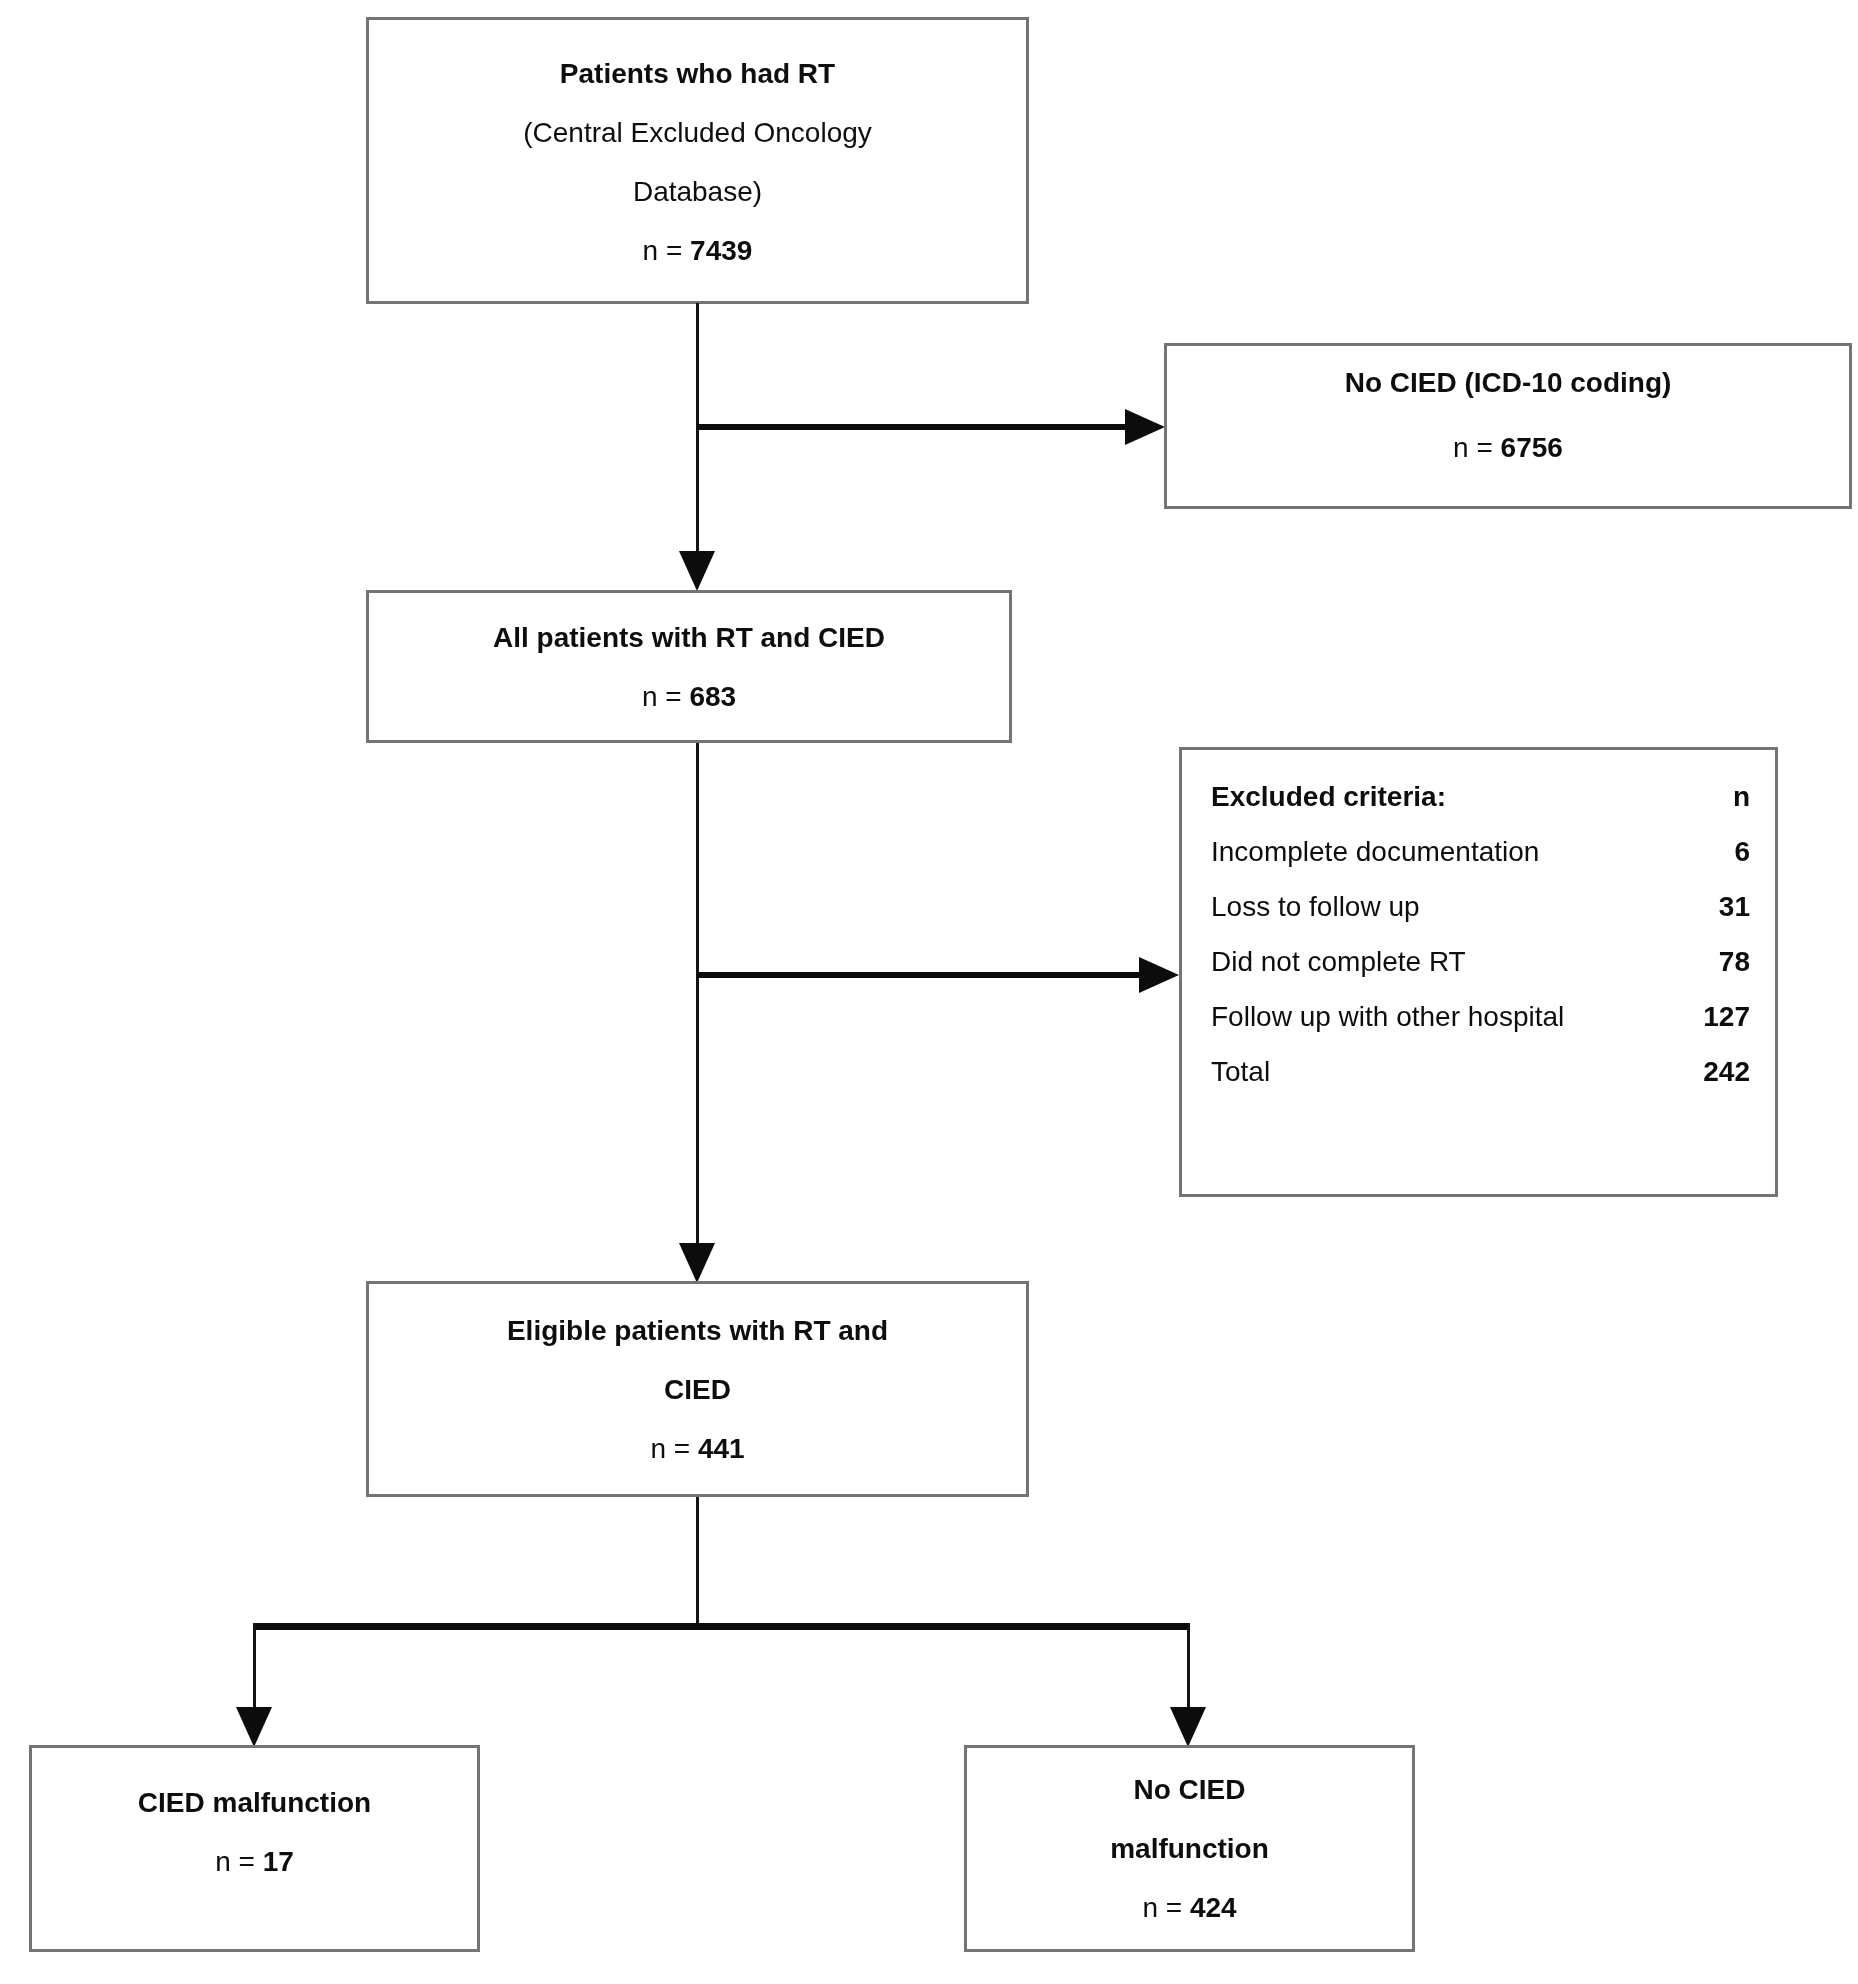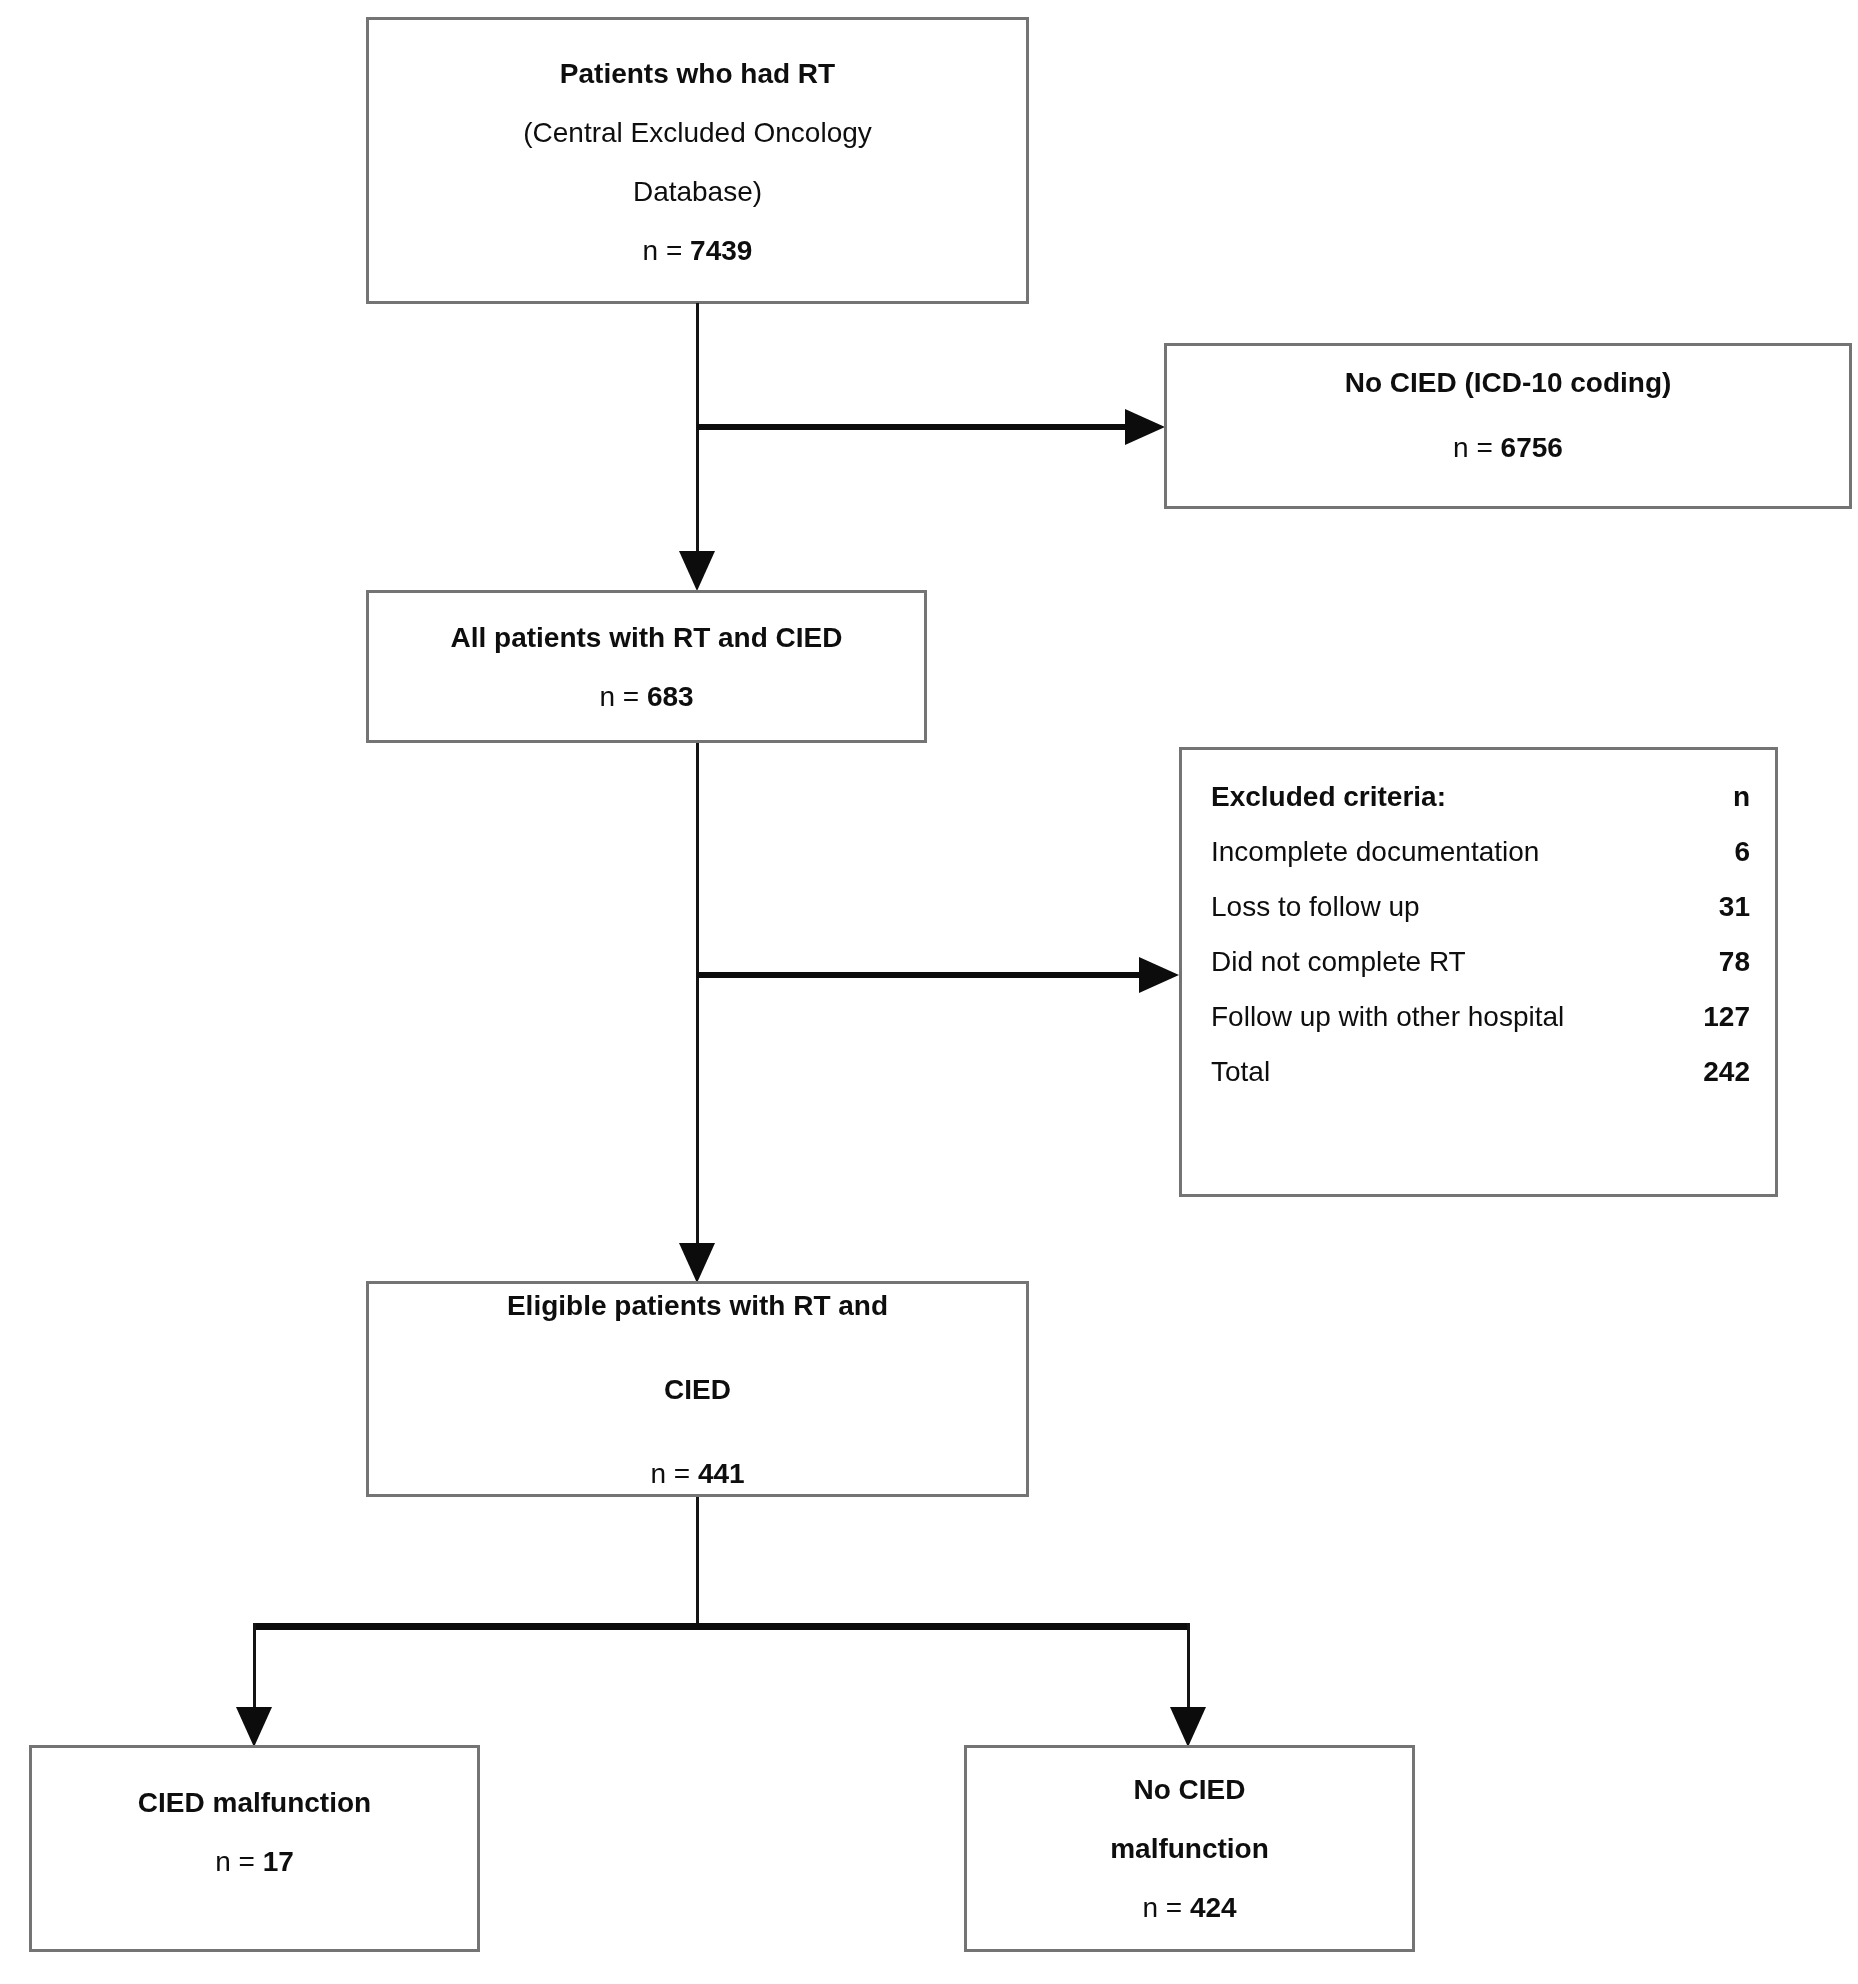--- a/index.html
+++ b/index.html
@@ -21,22 +21,22 @@
     align-items:center; justify-content:center;
     text-align:center;
     font-size:28px; line-height:59px;
   }
   .fbox .ln { width:100%; }
   .bold { font-weight:bold; }
   .nval { font-weight:bold; }
 
   #box-source   { left:366px;  top:16.5px;   width:663px; height:287px; justify-content:flex-start; padding-top:24px; }
   #box-nocied   { left:1164px; top:343px;  width:688px; height:166px; padding-bottom:22px;gap:6px; }
-  #box-rtcied   { left:366px;  top:590px;  width:561px; height:153px; }
-  #box-eligible { left:366px;  top:1281px; width:663px; height:216px;gap:25px; }
+  #box-rtcied   { left:366px;  top:590px;  width:646px; height:153px; }
+  #box-eligible { left:366px;  top:1281px; width:663px; height:216px; }
   #box-malf     { left:29px;   top:1745px; width:451px;  height:207px; padding-bottom:34px; }
   #box-nomalf   { left:964px; top:1745px; width:451px;  height:207px;text-align:center; }
 
   
   #box-excluded {
     left:1179px; top:747px; width:599px; height:450px;
     align-items:stretch; justify-content:flex-start;
     text-align:left; padding:18.5px 25px 0 29px;
     line-height:55px;
   }

